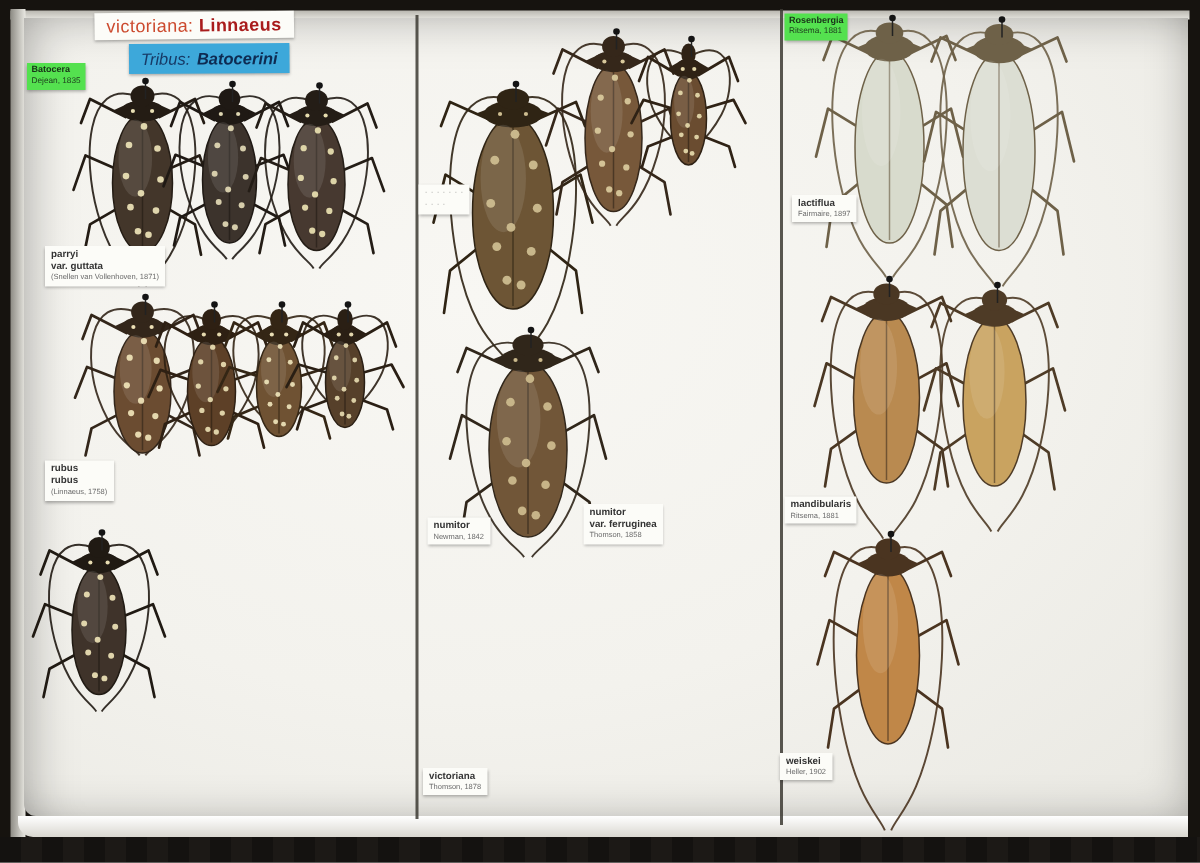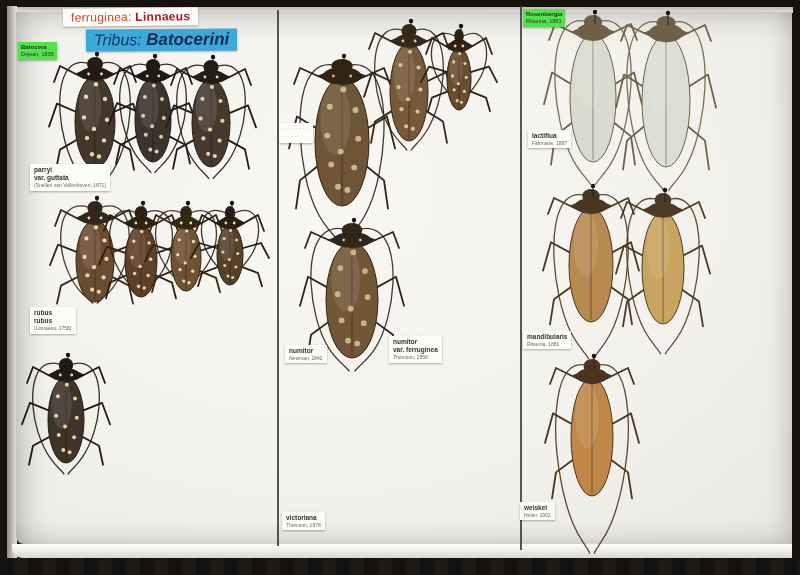--- a/index.html
+++ b/index.html
@@ -21,22 +21,22 @@
     background:repeating-linear-gradient(90deg,#141210 0 14px,#1c1916 14px 28px);}
   .divider{position:absolute;width:2px;background:var(--divider,#3c3933);opacity:.85;}
 
   
   .label{position:absolute;background:var(--label-paper,#fcfcf8);padding:2px 4px 2px 4px;
     box-shadow:0 1px 2px rgba(0,0,0,.30);color:#2b2b2b;}
   .subfam{font-size:12px;letter-spacing:.3px;transform:rotate(-.7deg);padding:2px 8px;}
   .subfam-prefix{color:var(--text-red,#cc4a2e);}
   .subfam-name{color:#a91c1c;font-weight:bold;}
   .tribus{background:var(--label-blue,#3da8da);padding:1px 8px;transform:rotate(-.4deg);}
-  .tribus-prefix{font-size:16px;font-style:italic;color:#173a66;}
-  .tribus-name{font-size:17px;font-style:italic;font-weight:bold;color:#0e2b52;}
+  .tribus-prefix{font-size:11px;font-style:italic;color:#173a66;}
+  .tribus-name{font-size:11px;font-style:italic;font-weight:bold;color:#0e2b52;}
   .genus{background:var(--label-green,#54e14f);padding:2px 3px;line-height:1.2;}
   .genus-name{font-size:6px;font-weight:bold;color:#183118;}
   .genus-author{font-size:5.5px;color:#1d3a1d;}
   .species{line-height:1.25;}
   .species-line{font-size:6.5px;font-weight:bold;color:#333;}
   .species-fine{font-size:5px;color:#6a6a6a;}
   .faint .species-line{color:#c3c3c0;font-weight:normal;}
 </style>
 </head>
 <body>
@@ -515,21 +515,21 @@
         <path d="M 21.119999999999997 -61 L 7.56 -67 L 7.56 -56 Z" fill="#4a3420"></path>
         <ellipse cx="0" cy="-61" rx="15.12" ry="8.260000000000002" fill="#4a3420"></ellipse>
         <ellipse cx="0" cy="-71" rx="8.4" ry="7" fill="#4a3420"></ellipse>
         <ellipse cx="-5.04" cy="-21.24" rx="11.760000000000002" ry="33.040000000000006" fill="#ffffff" opacity="0.10"></ellipse>
         <line x1="2" y1="-81" x2="2" y2="-69" stroke="#222" stroke-width="1"></line>
         <circle cx="2" cy="-81" r="2.2" fill="#141414"></circle>
       </g>
     </svg>
 
   <div class="label subfam" style="left:63px;top:8px;">
-    <span class="subfam-prefix">ferruginea:</span>
+    <span class="subfam-prefix">victoriana:</span>
     <span class="subfam-name">Linnaeus</span>
   </div>
   <div class="label tribus" style="left:86px;top:29px;">
     <span class="tribus-prefix">Tribus:</span>
     <span class="tribus-name">Batocerini</span>
   </div>
 
   <div>
       <div class="label genus" style="left: 18px; top: 42px;">
         <div class="genus-name">Batocera</div>

